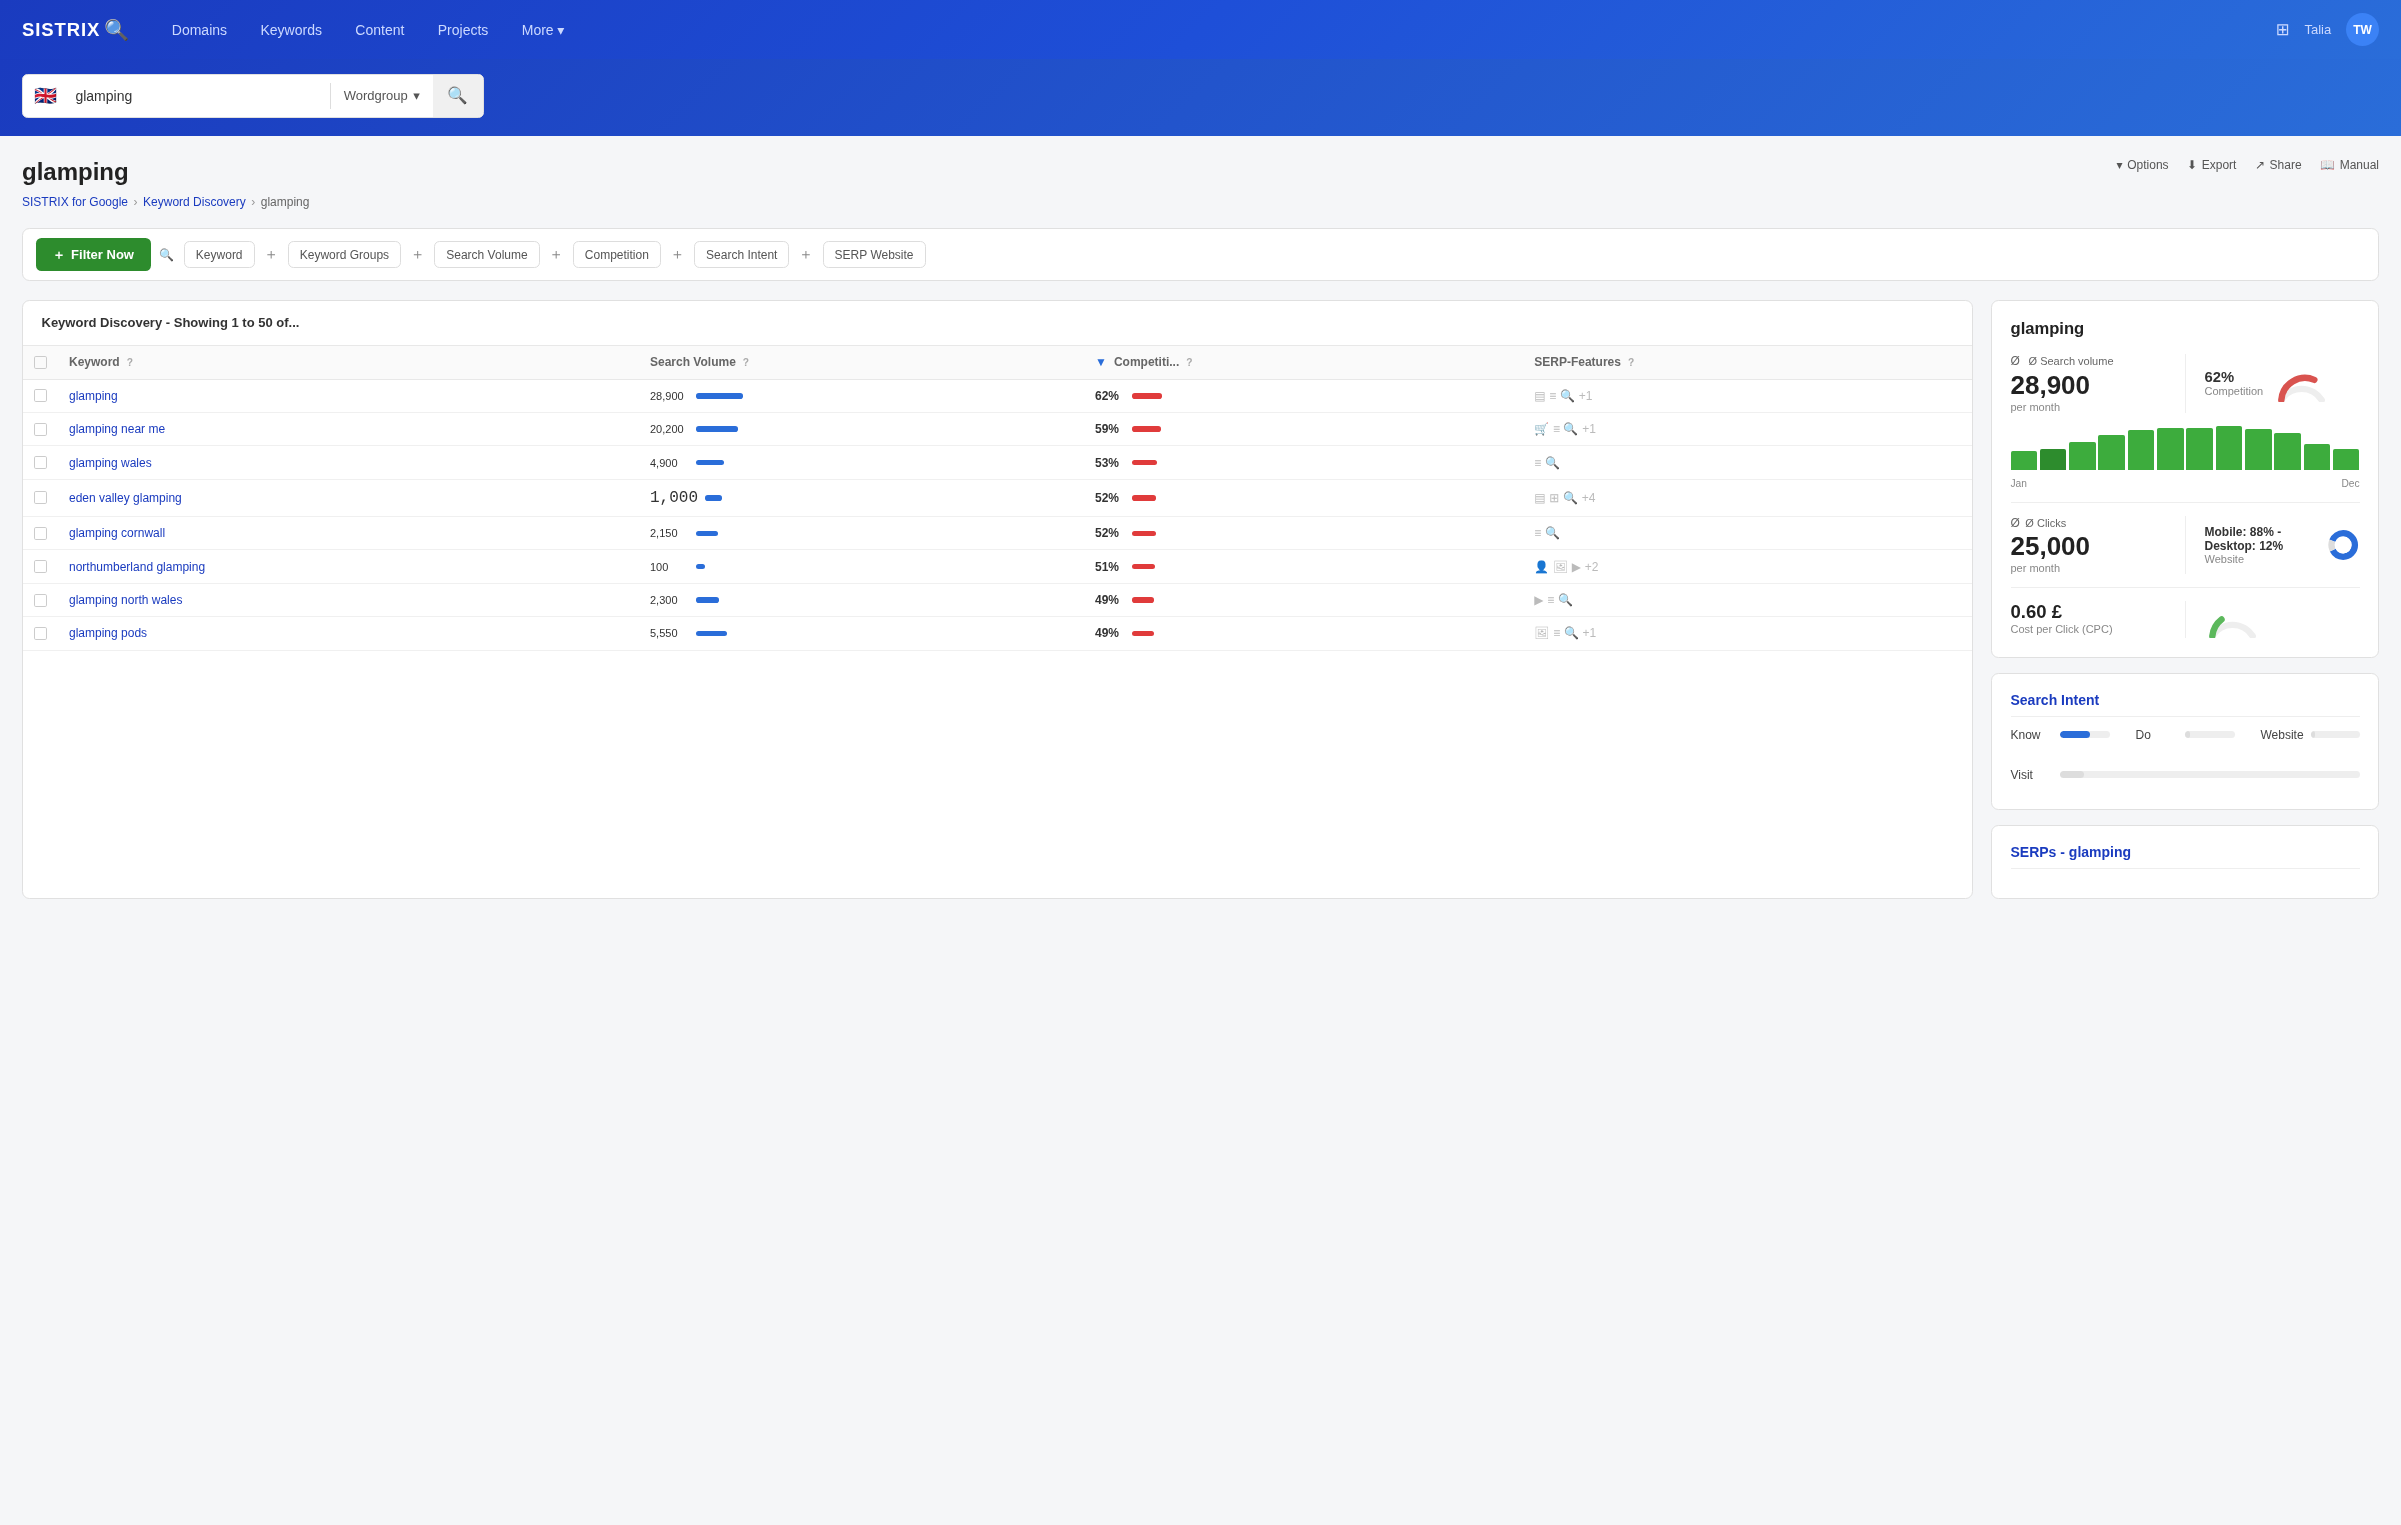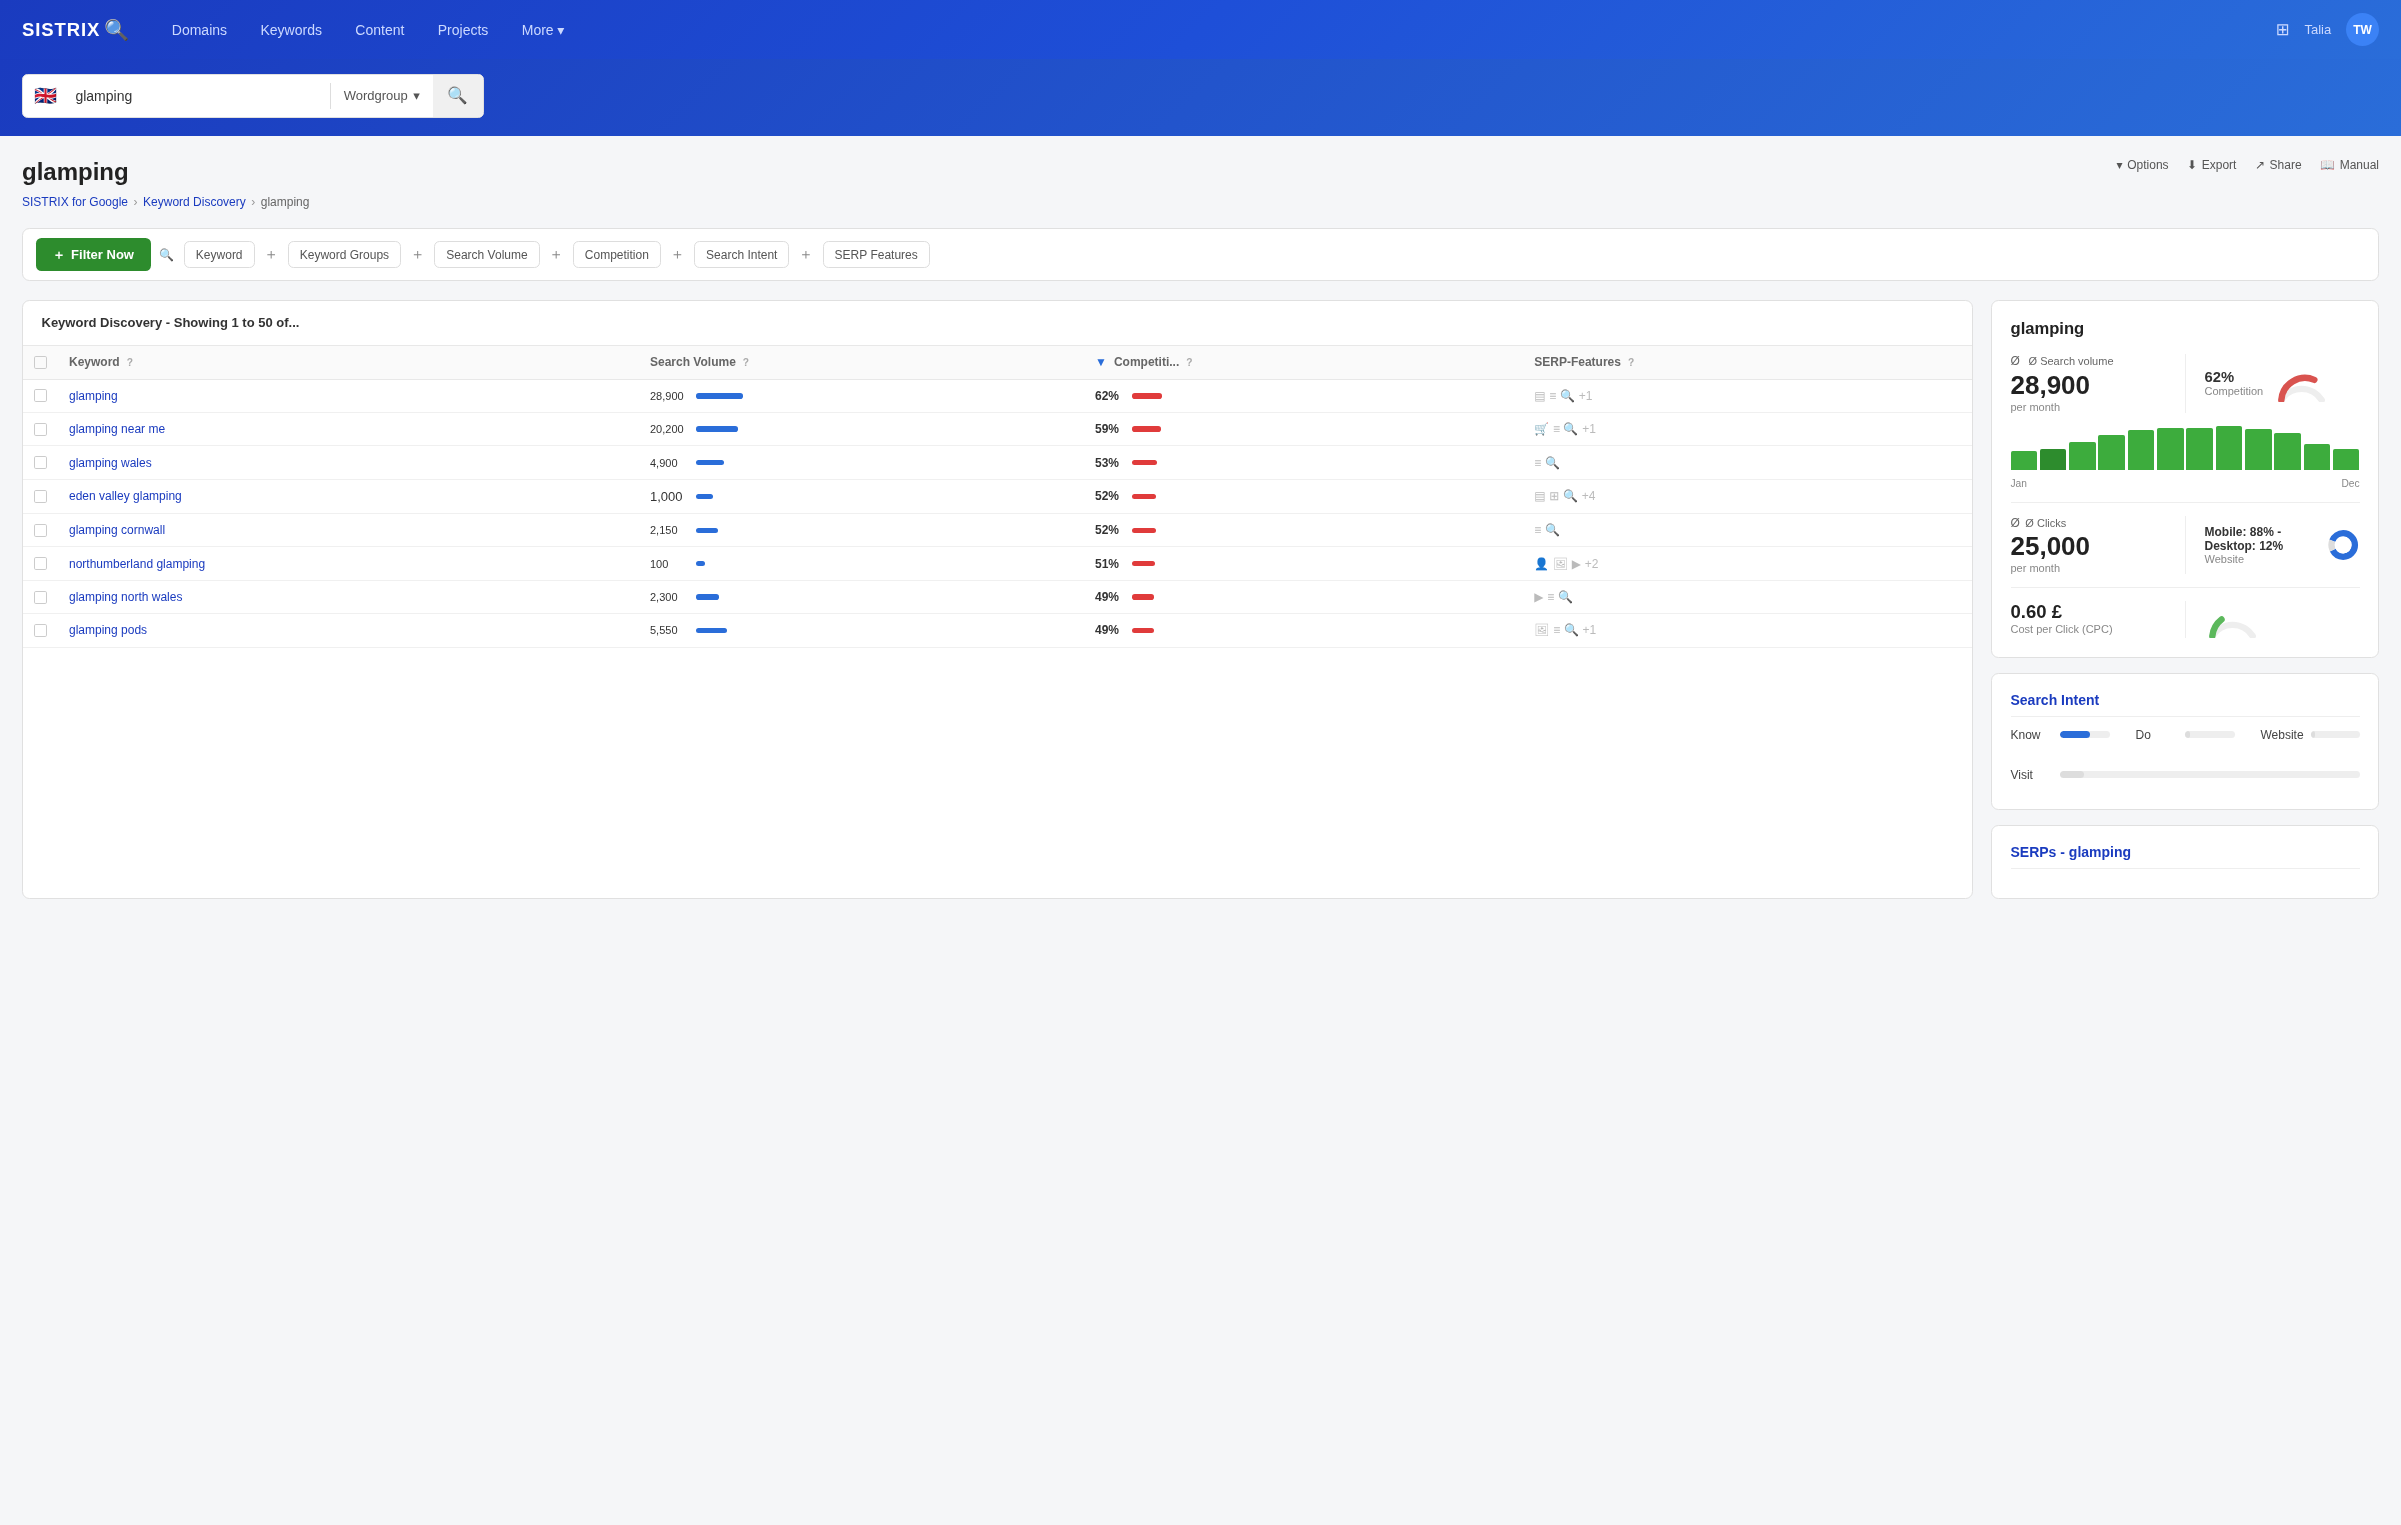--- a/index.html
+++ b/index.html
@@ -225,21 +225,21 @@
     <span class="filter-plus">＋</span>
     <div class="filter-item">
       <span>Competition</span>
     </div>
     <span class="filter-plus">＋</span>
     <div class="filter-item">
       <span>Search Intent</span>
     </div>
     <span class="filter-plus">＋</span>
     <div class="filter-item">
-      <span>SERP Features</span>
+      <span>SERP Website</span>
     </div>
   </div>
 
   <div class="content-grid">
 
     <div class="table-panel">
       <div class="table-header">Keyword Discovery - Showing 1 to 50 of...</div>
       <div class="table-wrapper">
         <table>
           <thead>
@@ -343,21 +343,21 @@
       </div>
     </td>
   </tr>
               <tr>
     <td>
                   <div class="cb"></div>
                 </td>
     <td><span class="keyword-cell">eden valley glamping</span></td>
     <td>
       <div class="vol-bar-wrap">
-        <span style="min-width:39px; font-size:13px;">1,000</span>
+        <span style="min-width:39px; font-size:16px;font-family:Liberation Mono, monospace;">1,000</span>
         <div class="vol-bar" style="width:16.6px;"></div>
       </div>
     </td>
     <td>
       <div class="comp-bar-wrap">
         <span class="comp-pct">52%</span>
         <div class="comp-bar" style="width:24.4px;"></div>
       </div>
     </td>
     <td>

